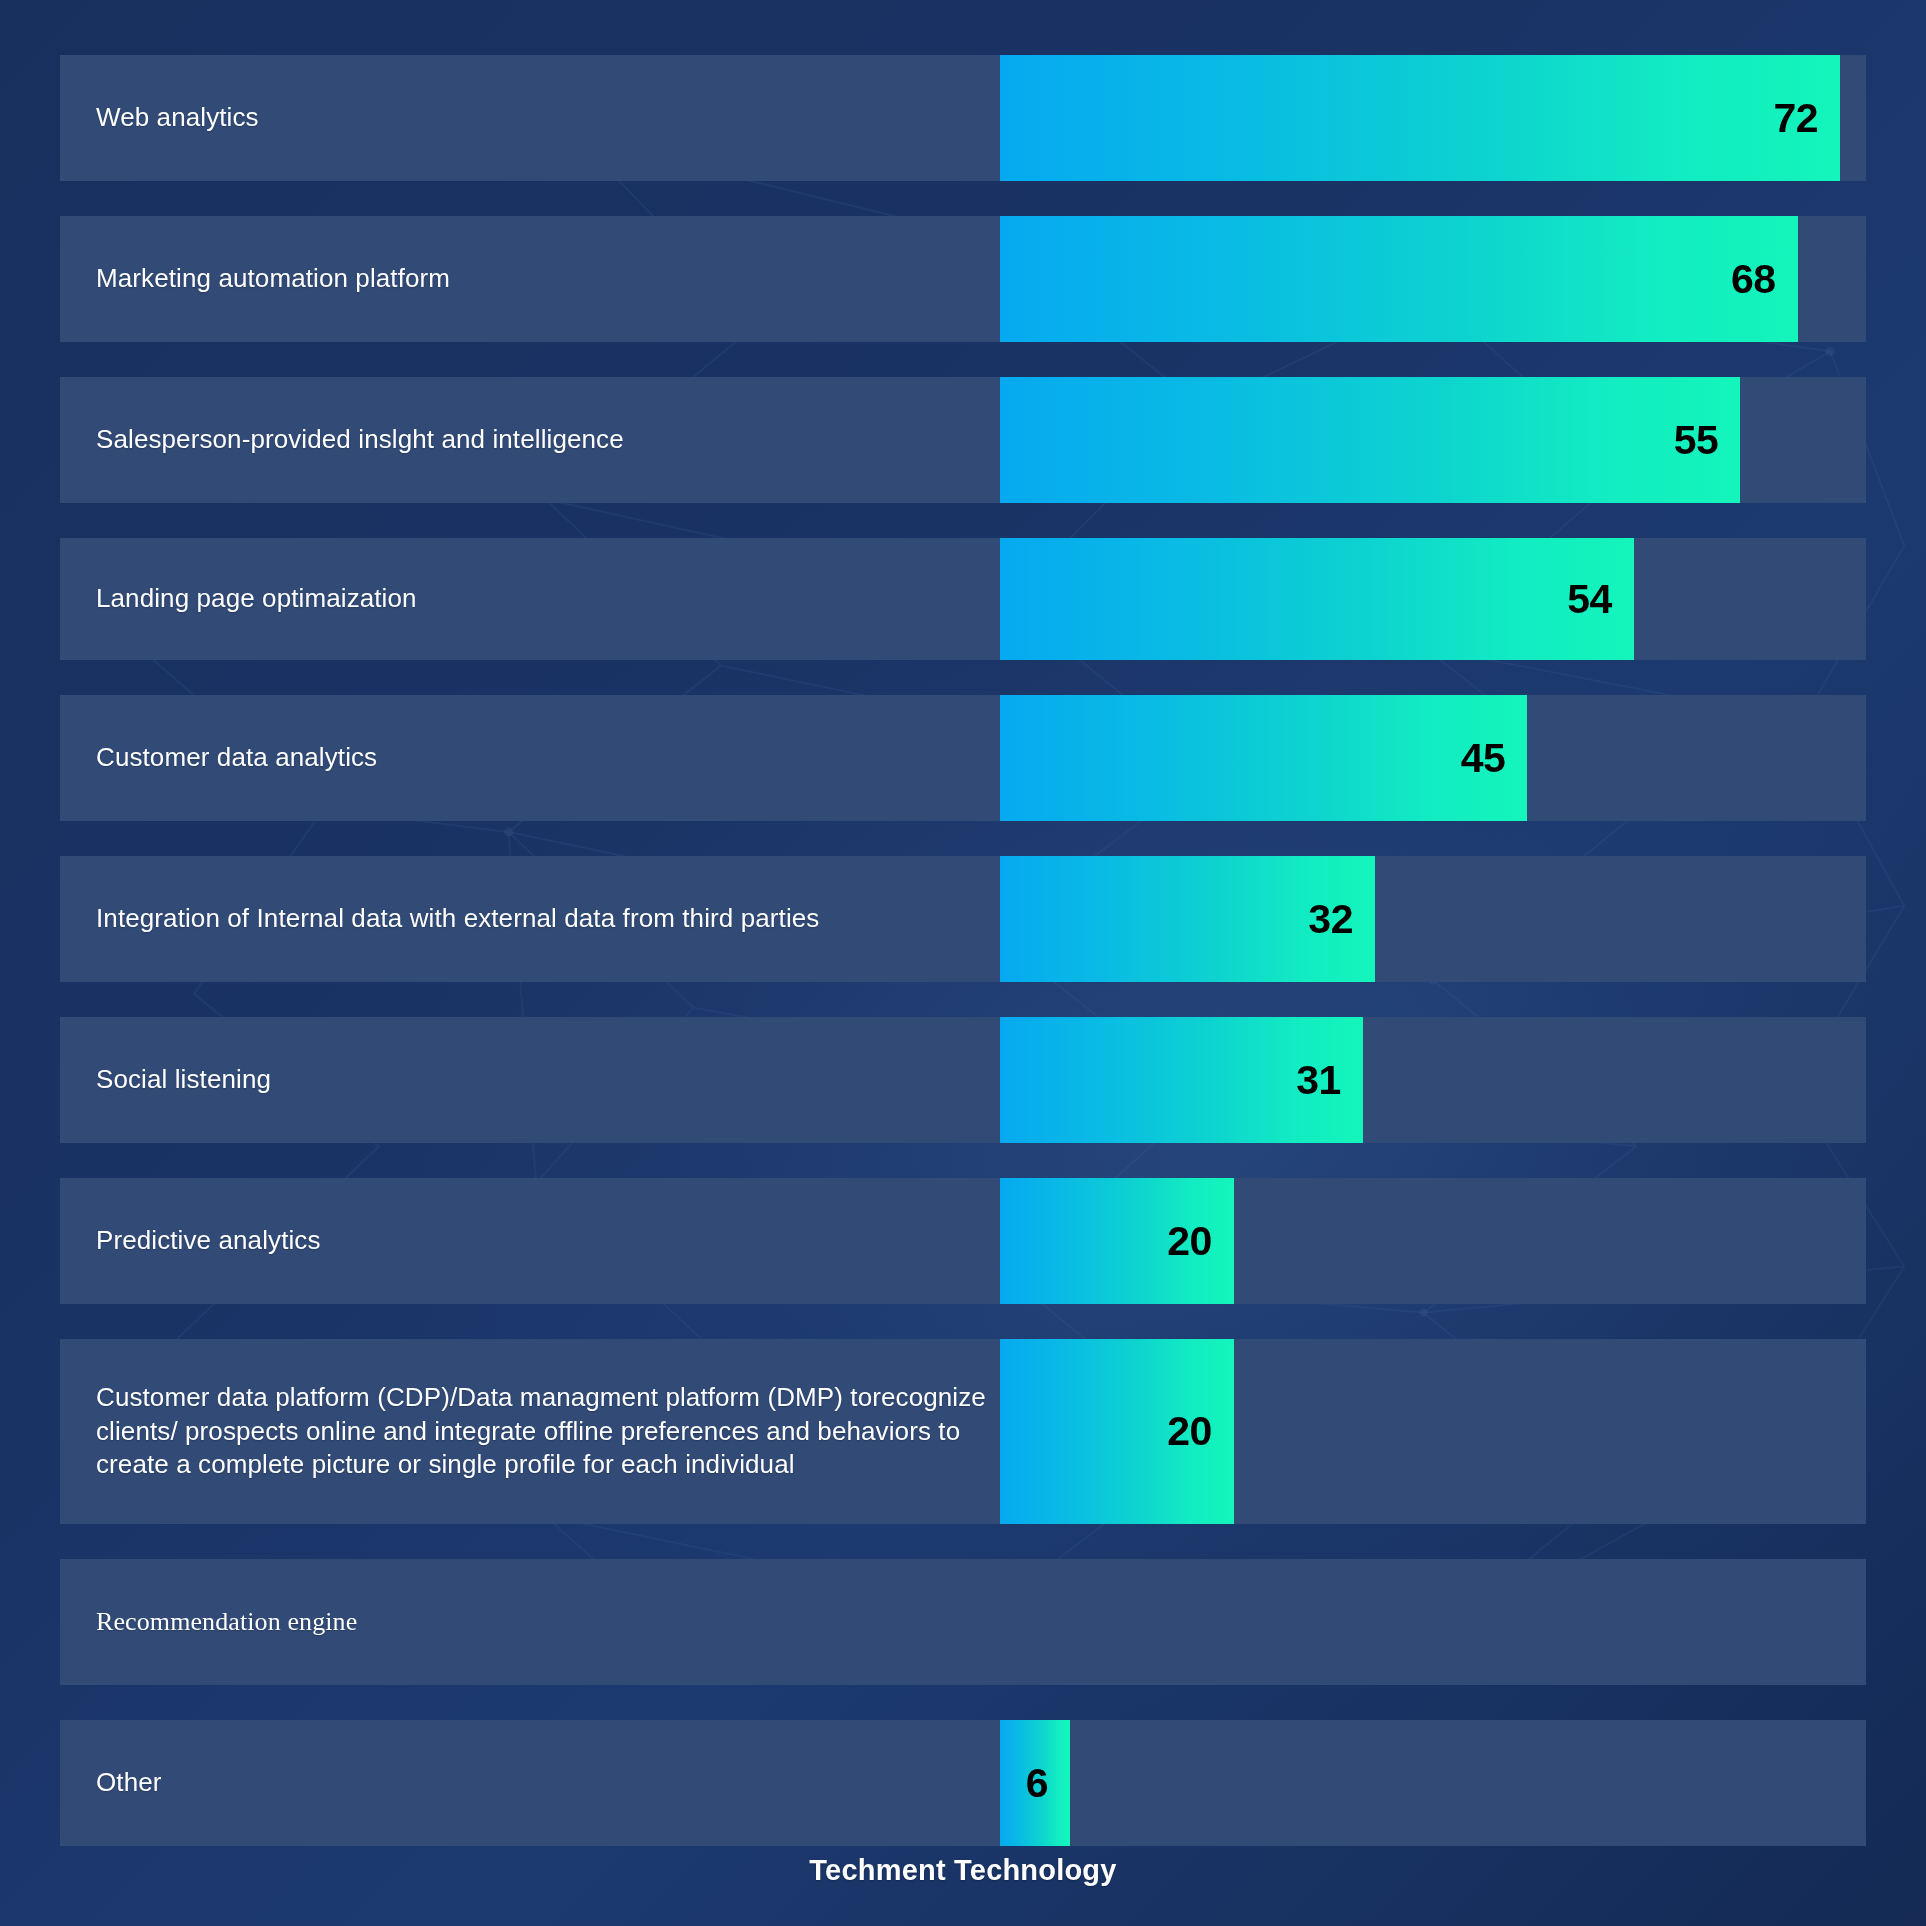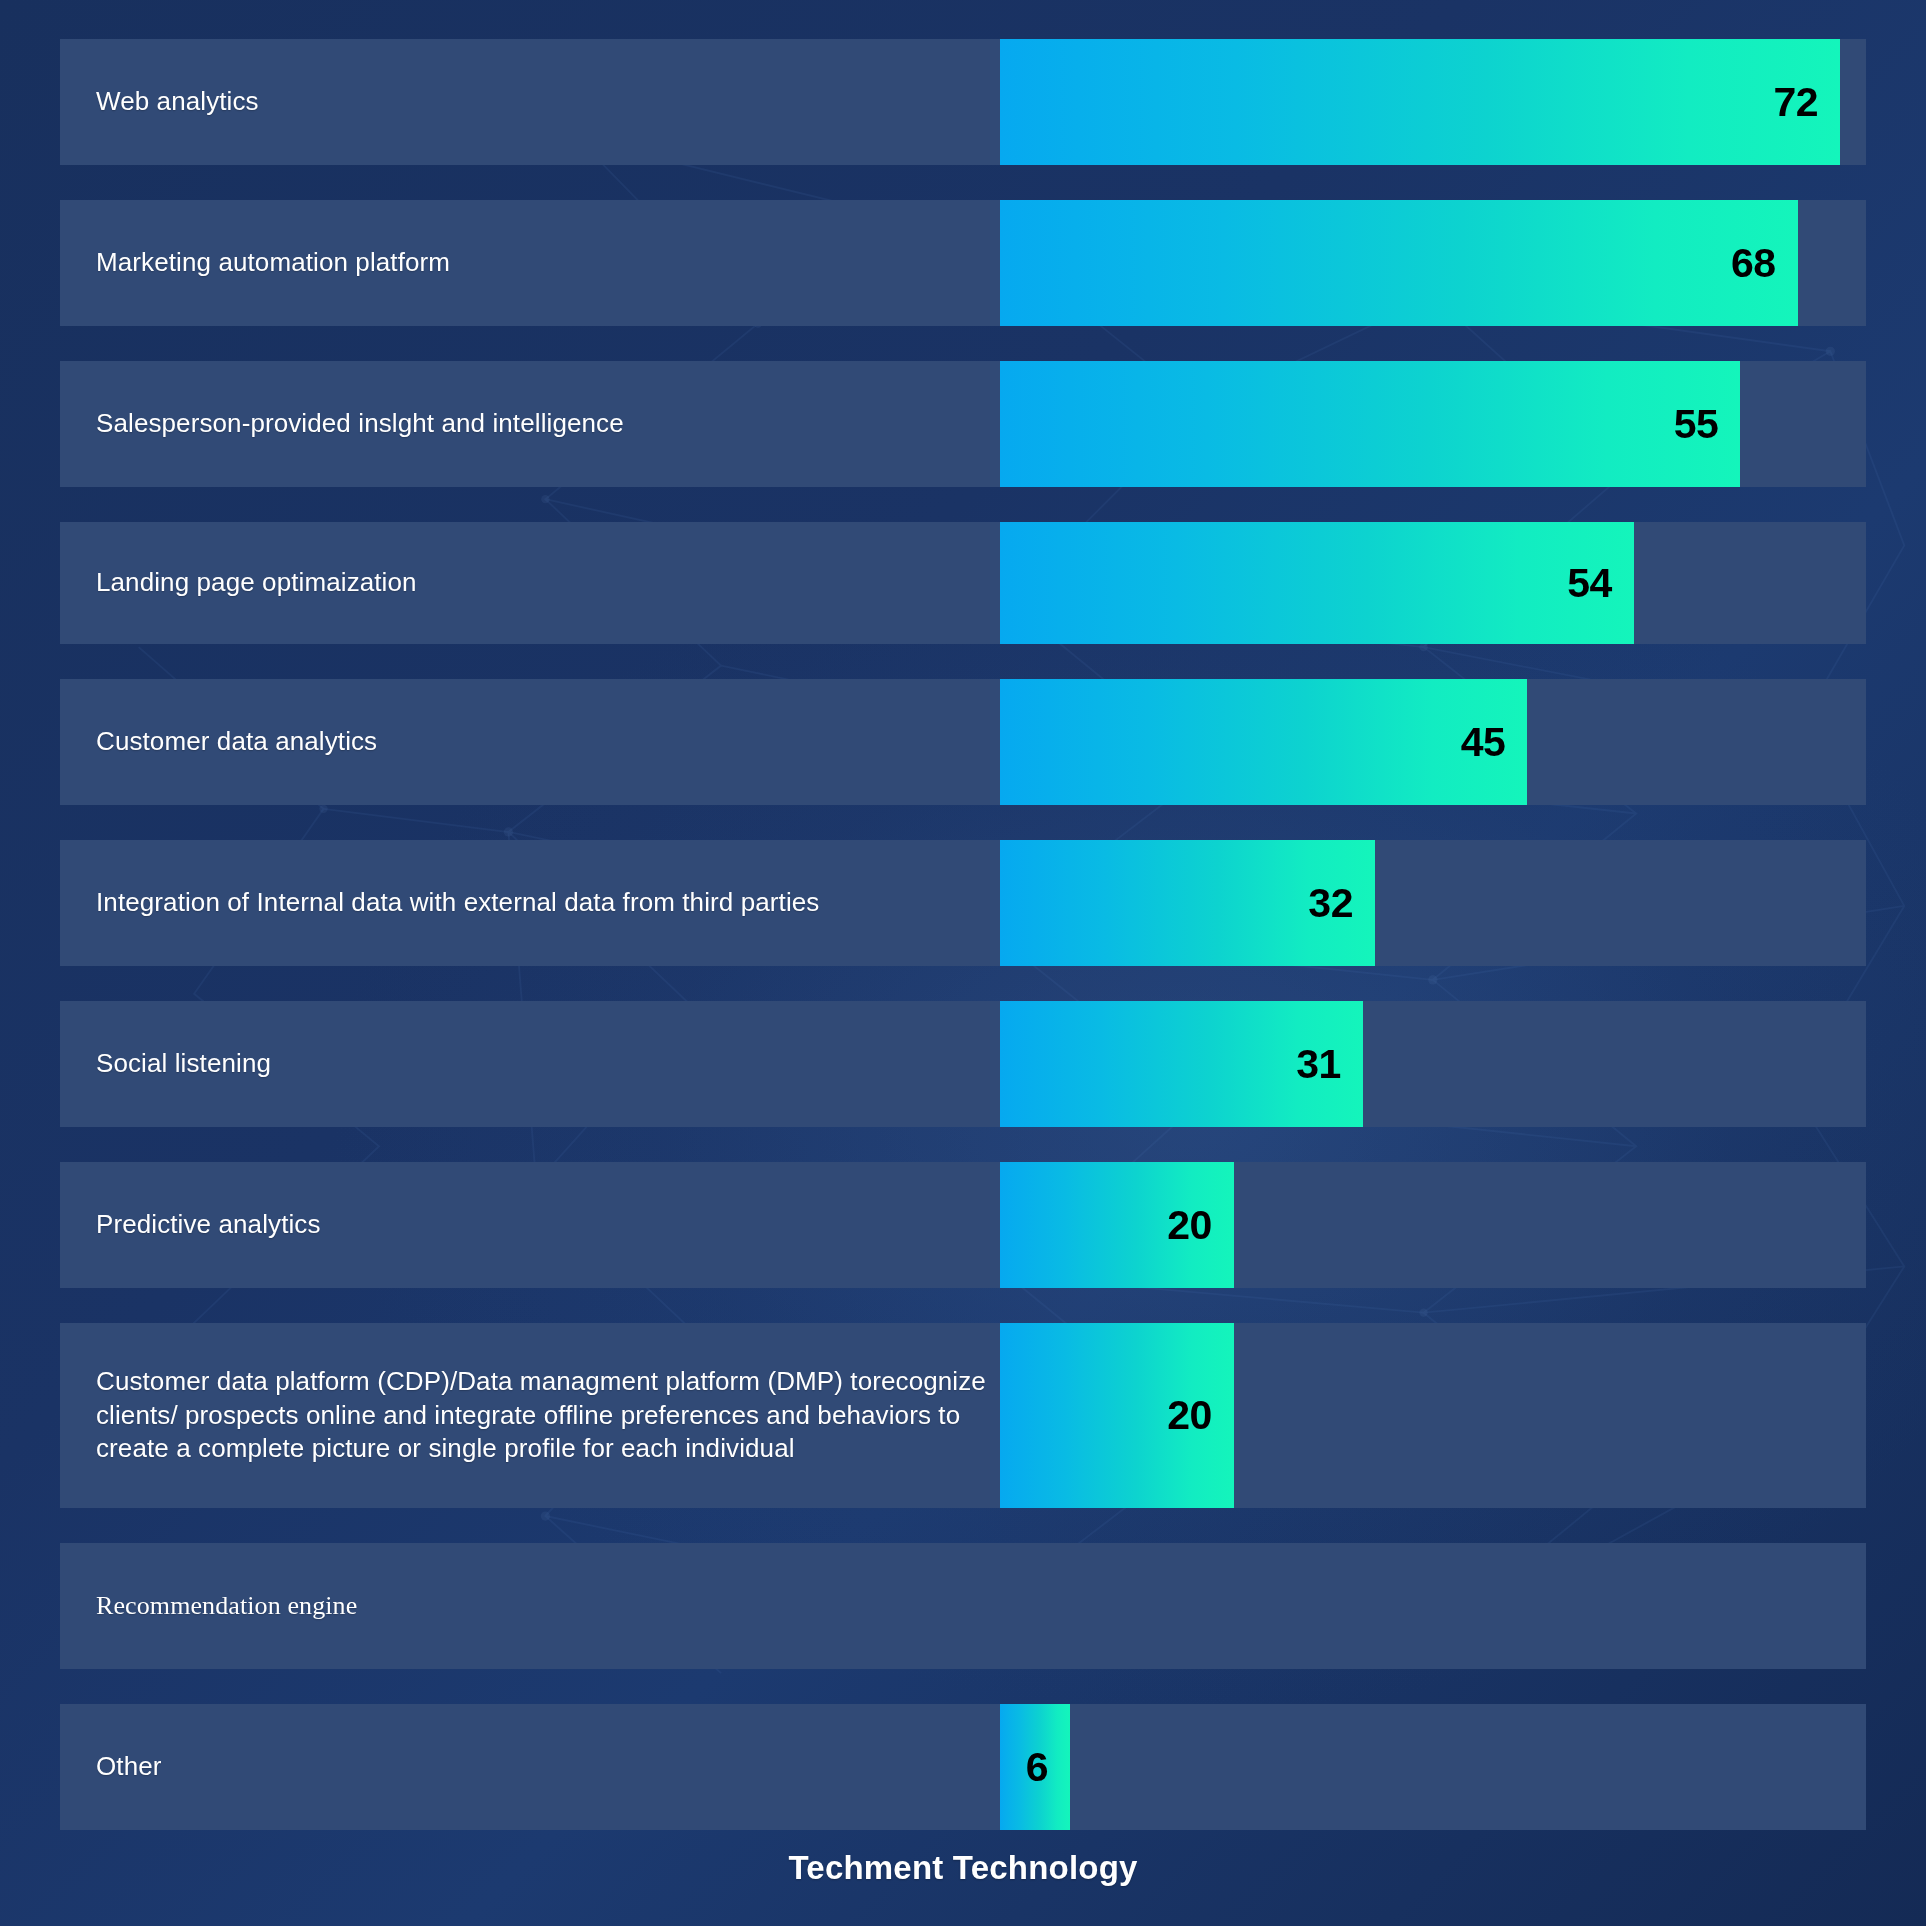--- a/index.html
+++ b/index.html
@@ -8,21 +8,21 @@
     font-family: "Liberation Sans", sans-serif;
     background:
       radial-gradient(ellipse 1202px 832px at 62% 58%, rgba(61,96,150,0.30) 0%, rgba(41,70,120,0.12) 45%, rgba(26,51,101,0) 72%),
       linear-gradient(135deg, #18305E 0%, #1A3365 38%, #1C3A70 62%, #142A55 100%);
     overflow:hidden;
     position:relative;
   }
   
   .texture { position:absolute; inset:0; pointer-events:none; opacity:0.55; }
   .chart-wrap { position:absolute; left:0; top:0; width:1926px; height:1926px; }
-  .rows { position:absolute; left:60px; top:39px; width:1806px; }
+  .rows { position:absolute; left:60px; top:55px; width:1806px; }
   .row {
     position:relative;
     display:flex;
     align-items:stretch;
     background:#314A76;
     margin-bottom:35px;
     overflow:hidden;
   }
   .row-label {
     width:940px;
@@ -54,21 +54,21 @@
     padding-right:22px;
     line-height:1;
     letter-spacing:-0.5px;
   }
   .footer {
     position:absolute;
     left:0; right:0;
     bottom:39px;
     text-align:center;
     color:#FFFFFF;
-    font-size:33px;
+    font-size:29px;
     font-weight:700;
     letter-spacing:0.2px;
     text-shadow:0 0.9px 1.8px rgba(0,0,0,0.25);
   }
 </style>
 </head>
 <body>
 
 <div class="chart-wrap">
 

